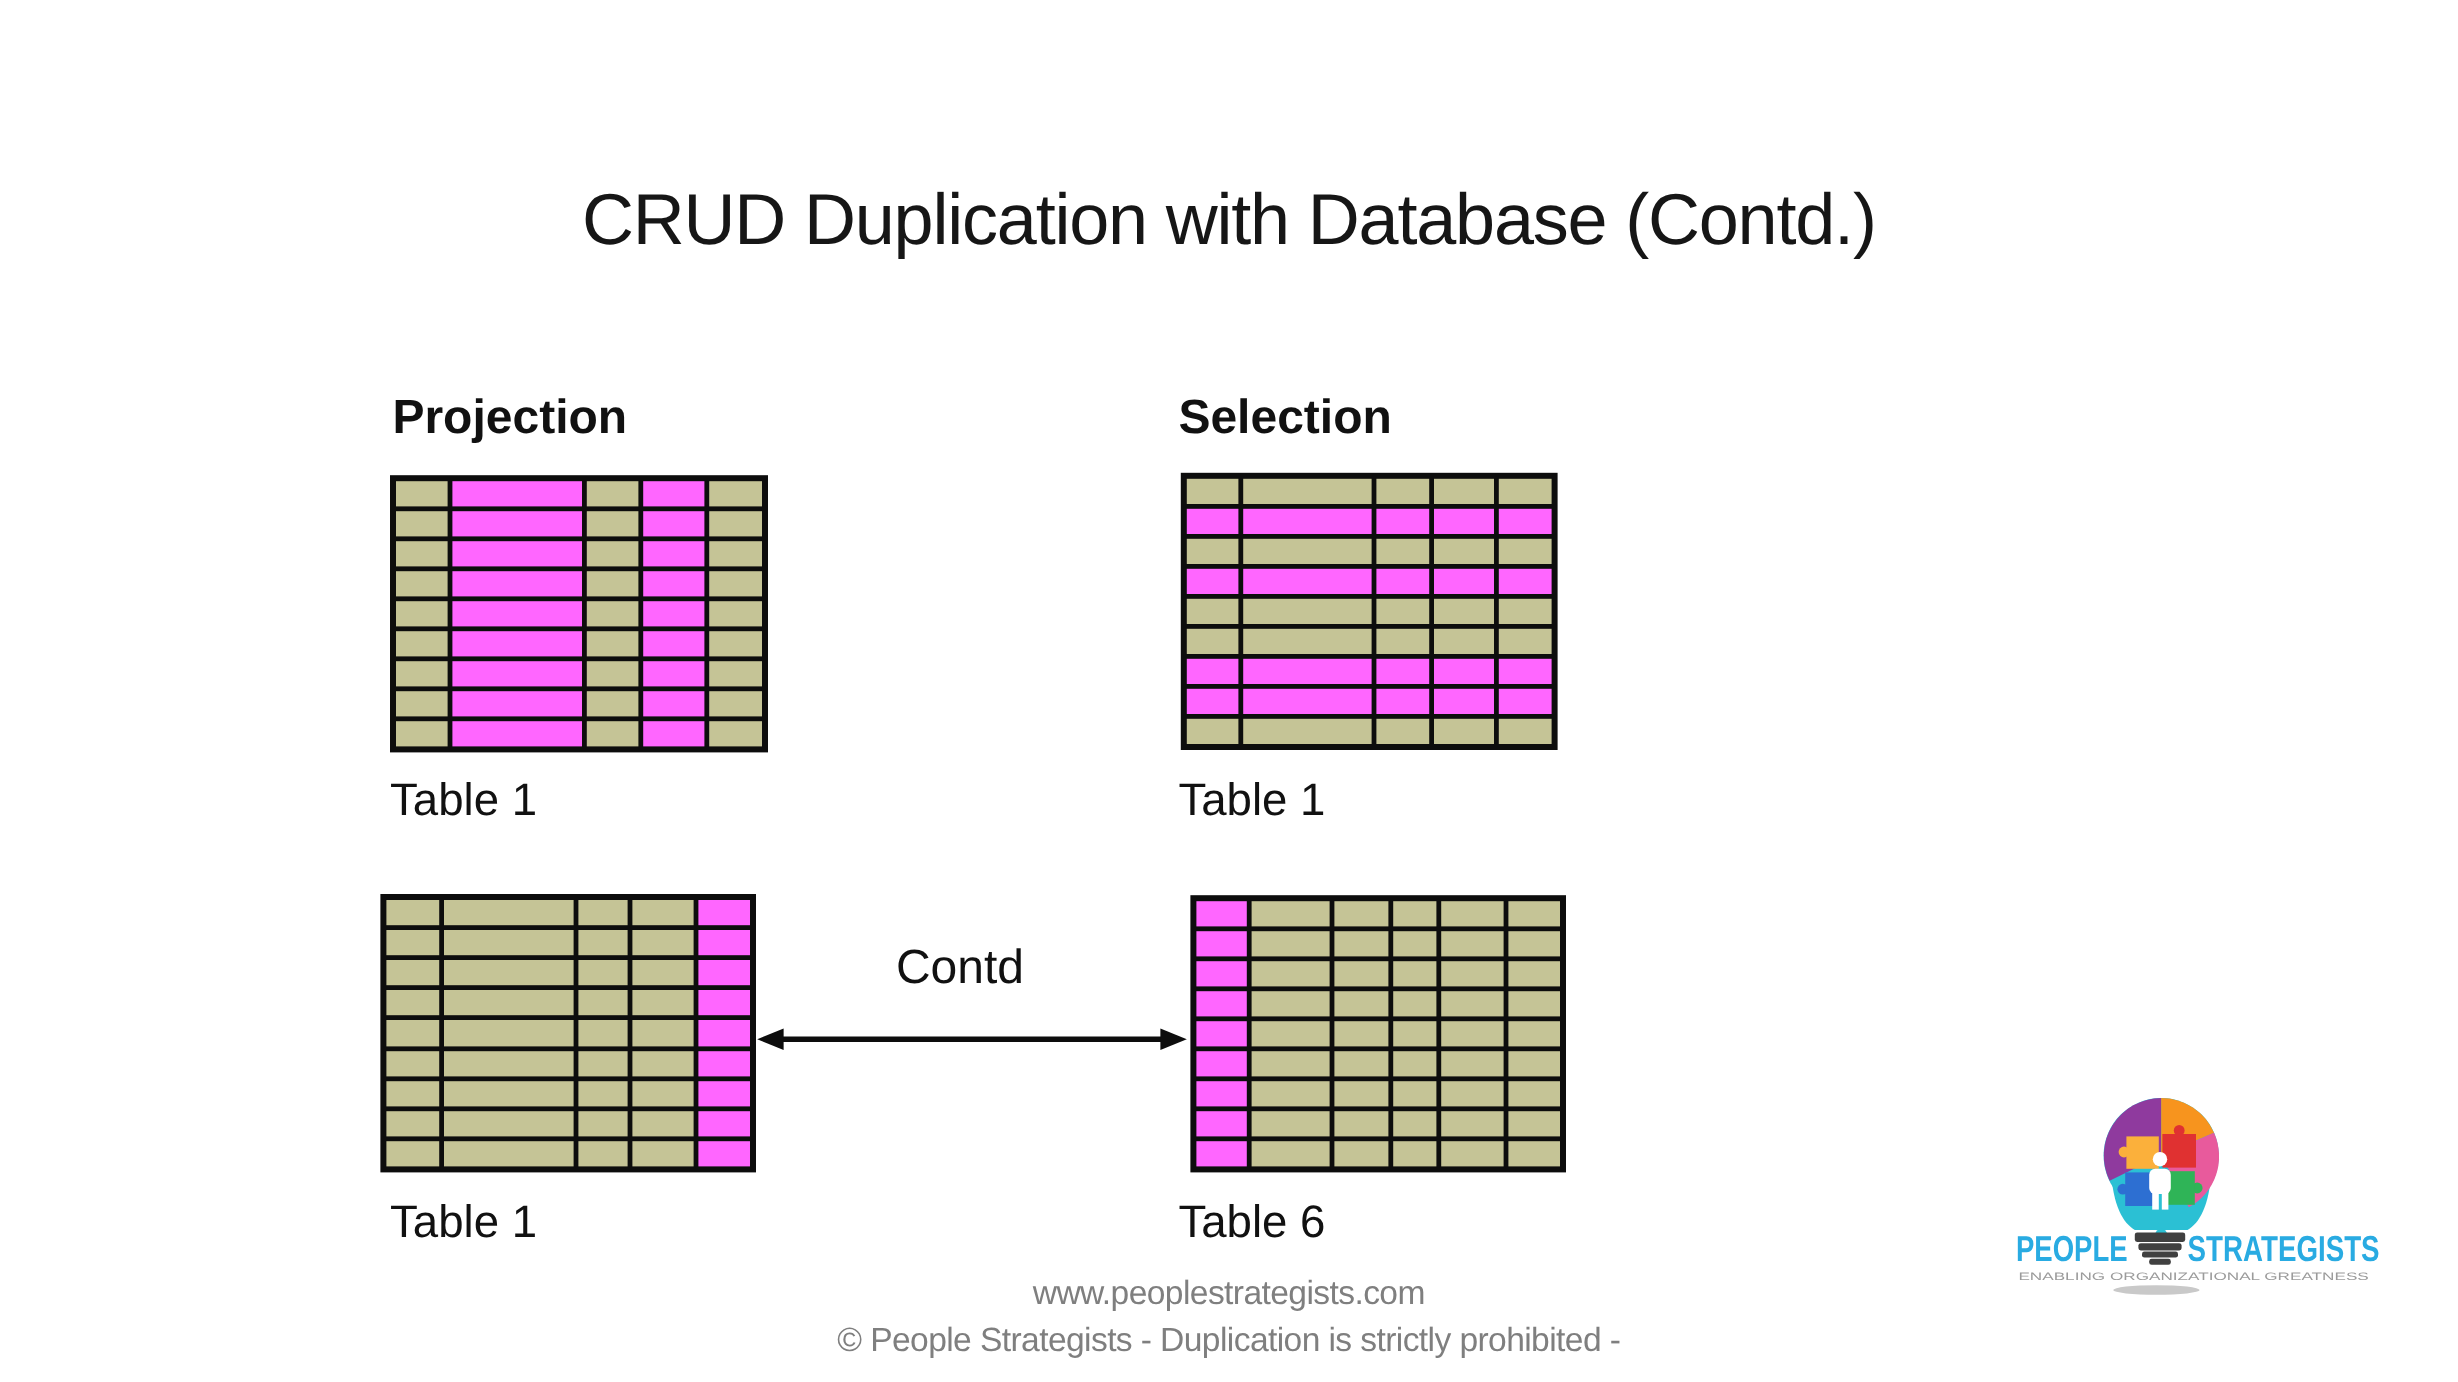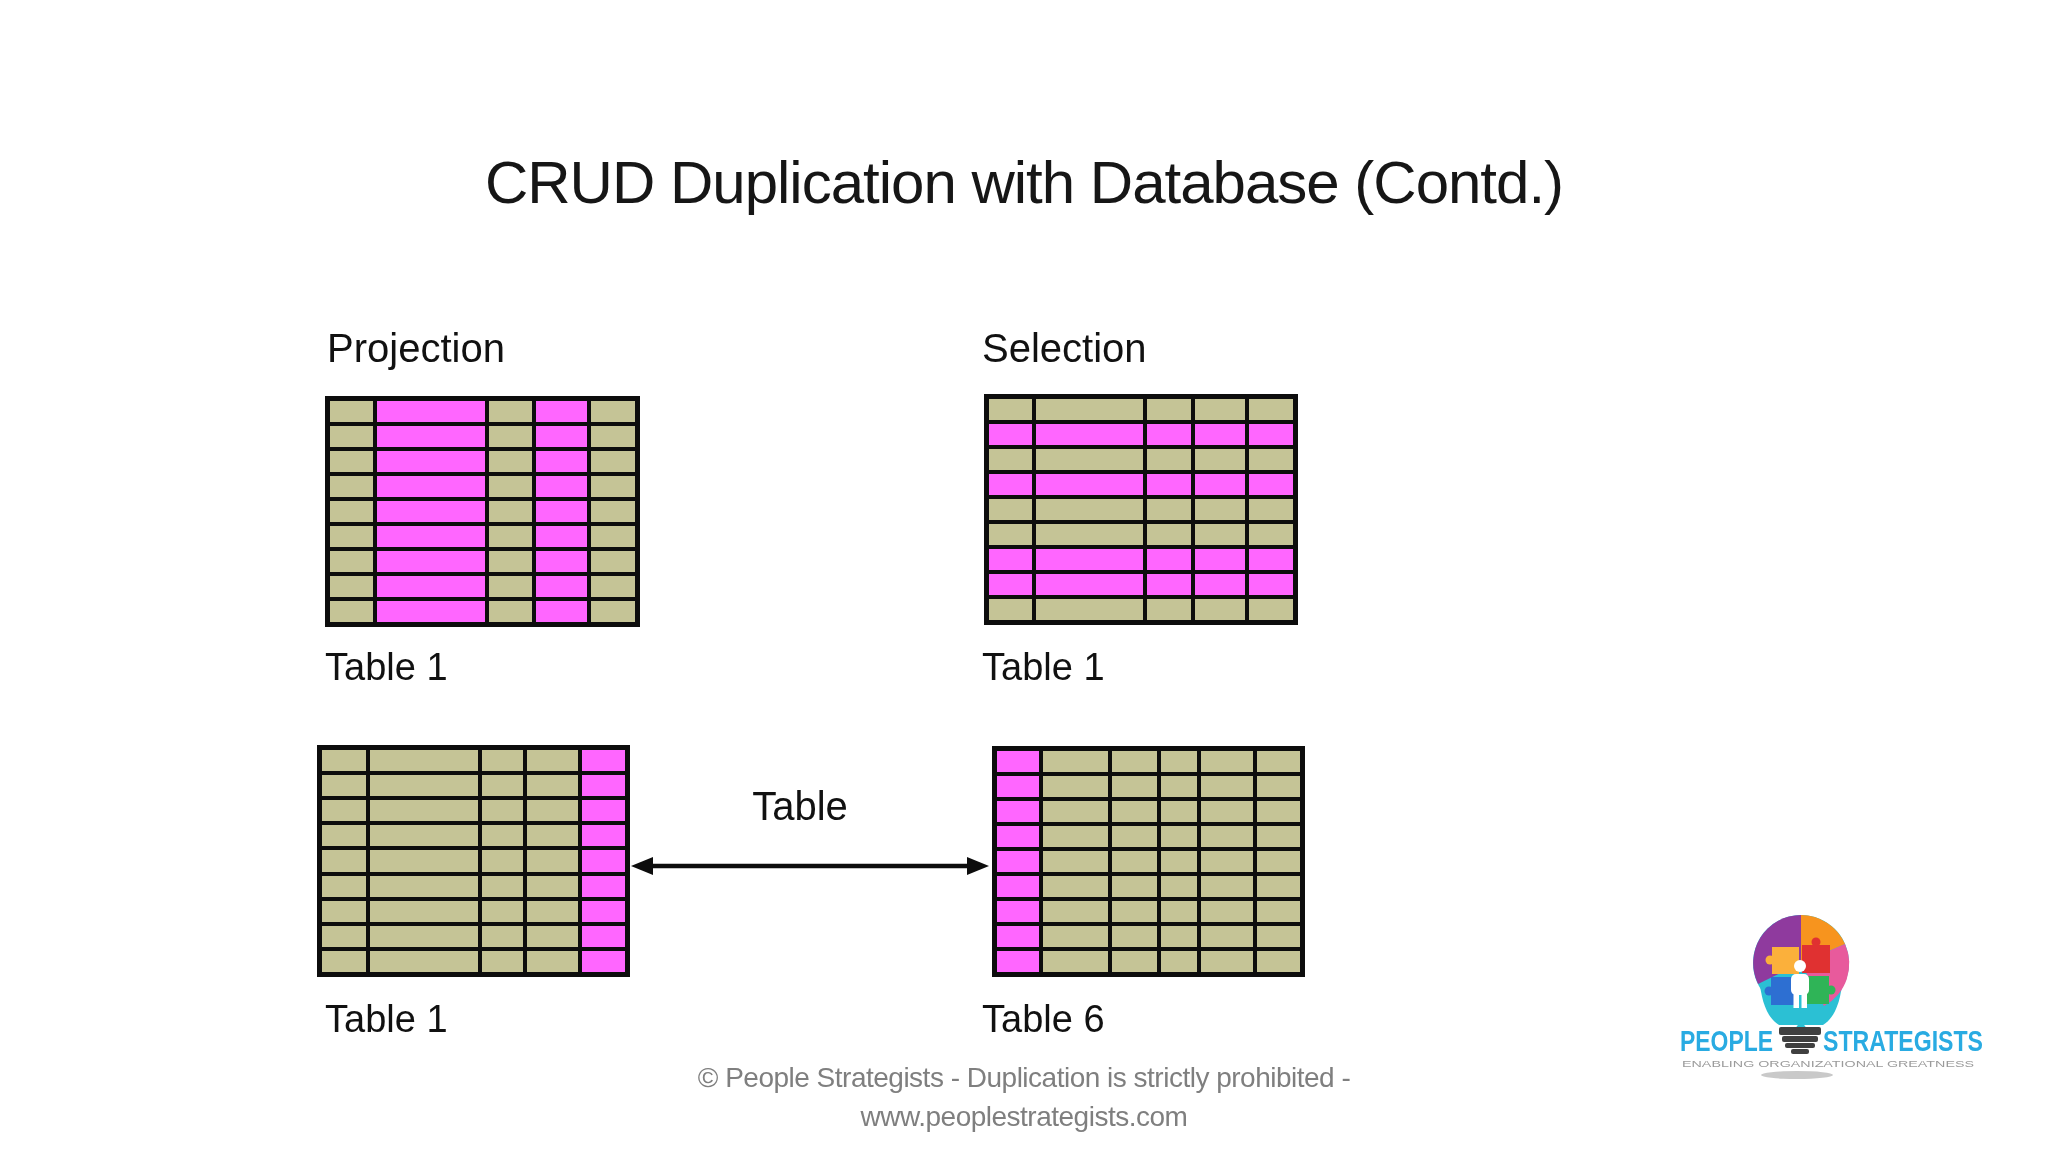--- a/index.html
+++ b/index.html
@@ -17,21 +17,21 @@
     font-size: 60px; font-weight: 400; letter-spacing: -1px;
     color: #161616;
   }
   .section-heading {
     position: absolute; left: 287px; top: 262px;
     font-size: 42px; font-weight: 700; letter-spacing: -1px;
     color: #111111;
   }
   .dlabel {
     position: absolute; top: 326px;
-    font-size: 40px; font-weight: 400; color: #111111;
+    font-size: 40px; font-weight: 700; color: #111111;
   }
   .dlabel.projection { left: 327px; }
   .dlabel.selection  { left: 982px; }
   .caption {
     position: absolute;
     font-size: 38px; font-weight: 400; color: #111111;
   }
   .caption.top { top: 646px; }
   .caption.bottom { top: 998px; }
   .caption.at-left  { left: 325px; }
@@ -265,34 +265,34 @@
       <div style="background: rgb(197, 196, 150);"></div>
       <div style="background: rgb(197, 196, 150);"></div>
       <div style="background: rgb(255, 102, 255);"></div>
       <div style="background: rgb(197, 196, 150);"></div>
       <div style="background: rgb(197, 196, 150);"></div>
       <div style="background: rgb(197, 196, 150);"></div>
       <div style="background: rgb(197, 196, 150);"></div>
       <div style="background: rgb(197, 196, 150);"></div>
     </div>
 
-  <div class="join-label">Table</div>
+  <div class="join-label">Contd</div>
 
   <svg class="join-arrow" width="364" height="42" viewBox="0 0 364 42">
     <line x1="18" y1="21" x2="346" y2="21" stroke="#0d0d0d" stroke-width="4.5"></line>
     <polygon points="3,21 25,12 25,30" fill="#0d0d0d"></polygon>
     <polygon points="361,21 339,12 339,30" fill="#0d0d0d"></polygon>
   </svg>
 
   <div class="caption bottom at-left">Table 1</div>
   <div class="caption bottom at-right">Table 6</div>
 
   <div class="footer">
+    <div>www.peoplestrategists.com</div>
     <div>© People Strategists - Duplication is strictly prohibited -</div>
-    <div>www.peoplestrategists.com</div>
   </div>
 
   <svg class="logo-svg" width="335" height="200" viewBox="0 0 335 200">
     <ellipse cx="142" cy="180" rx="36" ry="4" fill="#c9c9c9"></ellipse>
 
     <circle cx="146" cy="68" r="48" fill="#2BC0D4"></circle>
     <path d="M104,80 C106,110 114,124 124,130 L168,130 C178,124 186,110 188,80 Z" fill="#2BC0D4"></path>
 
     <path d="M146,68 L103,89 A48 48 0 0 1 146,20 Z" fill="#8F3A9E"></path>
     <path d="M146,68 L146,20 A48 48 0 0 1 190,49 Z" fill="#F7941E"></path>

